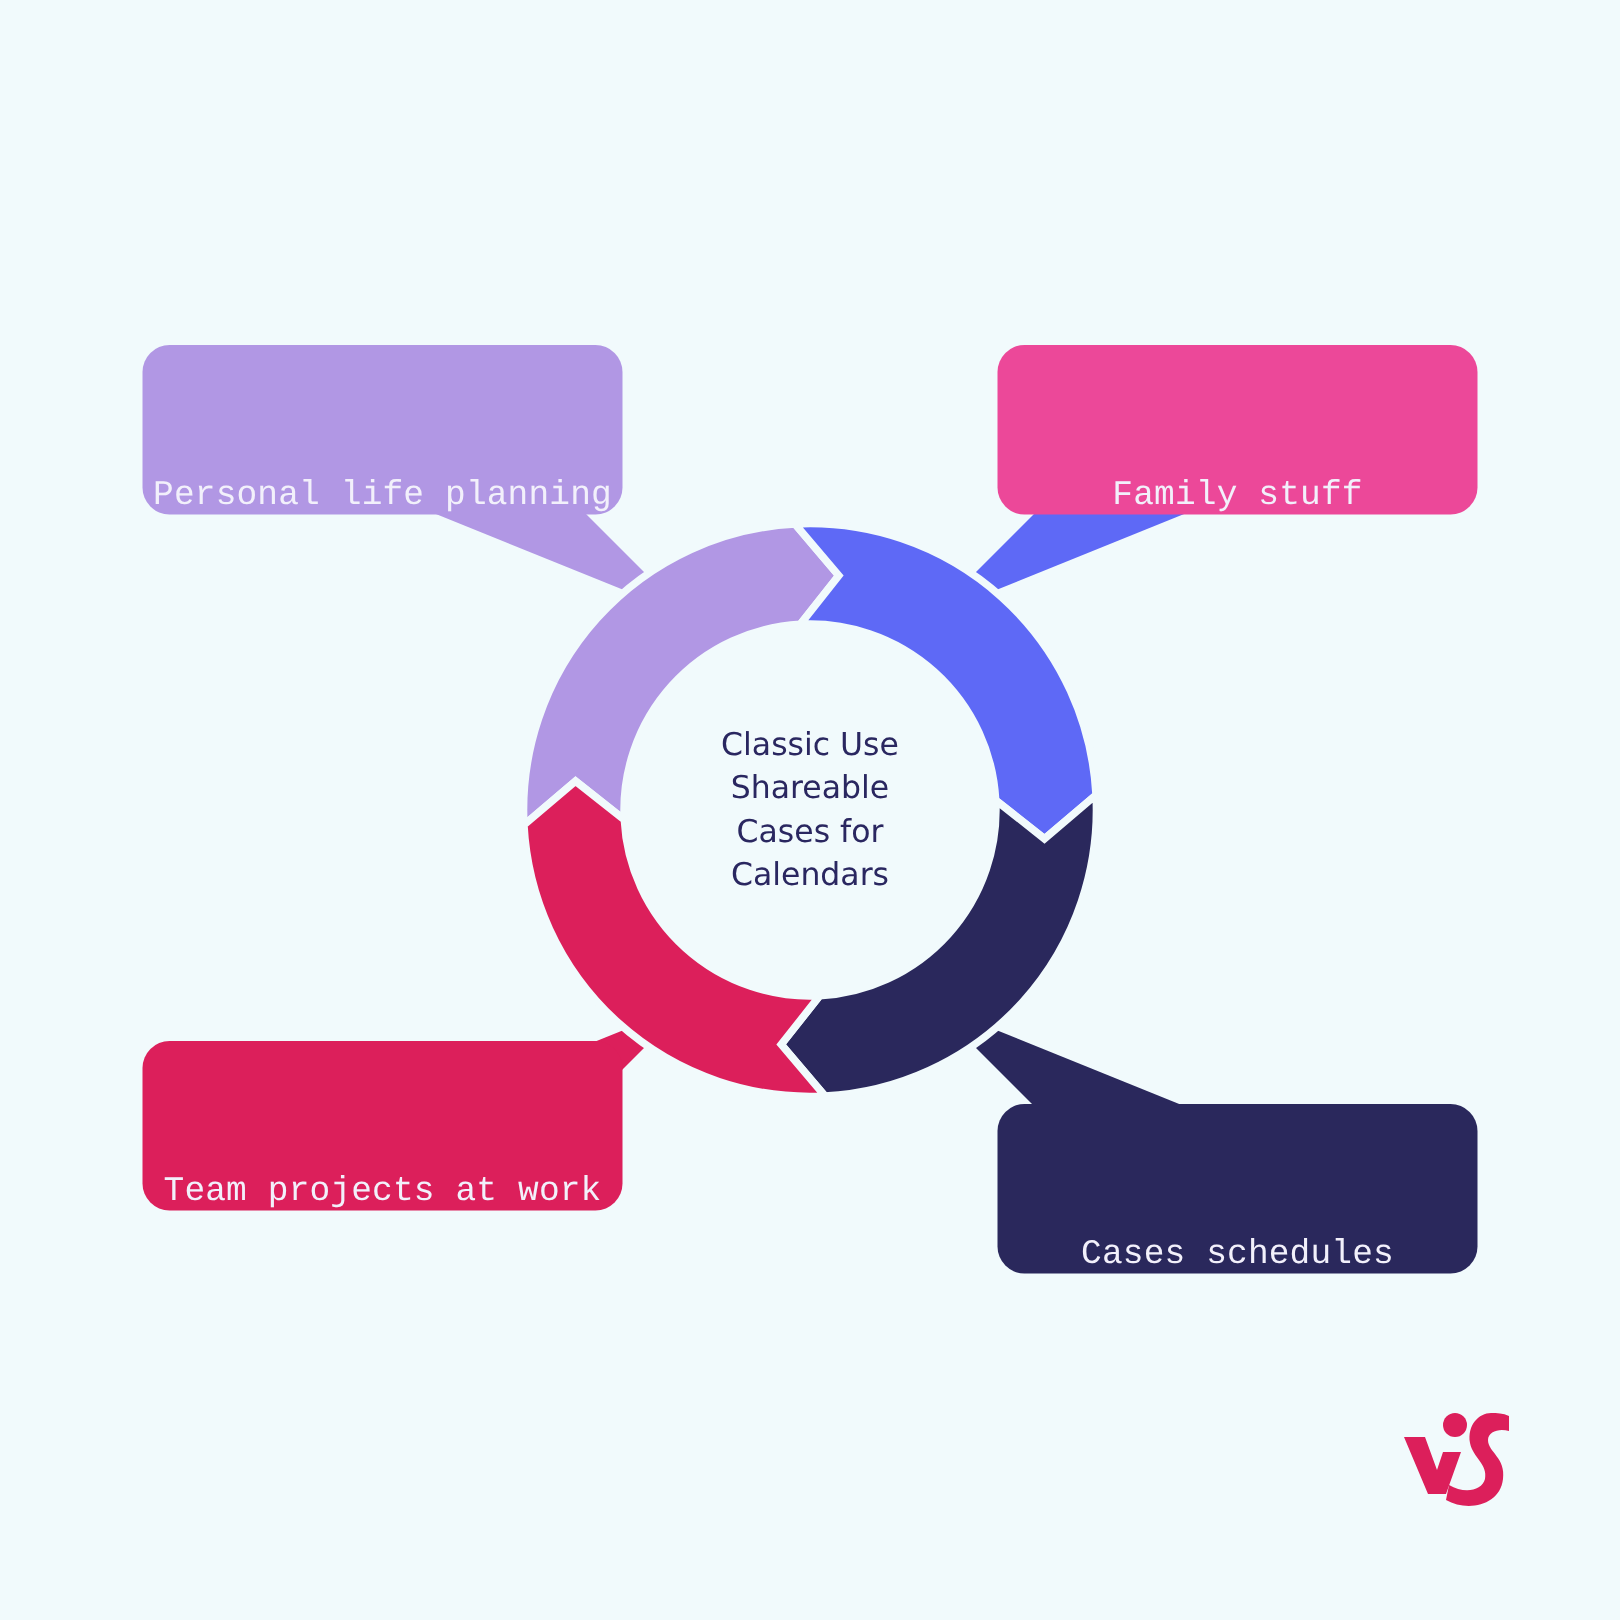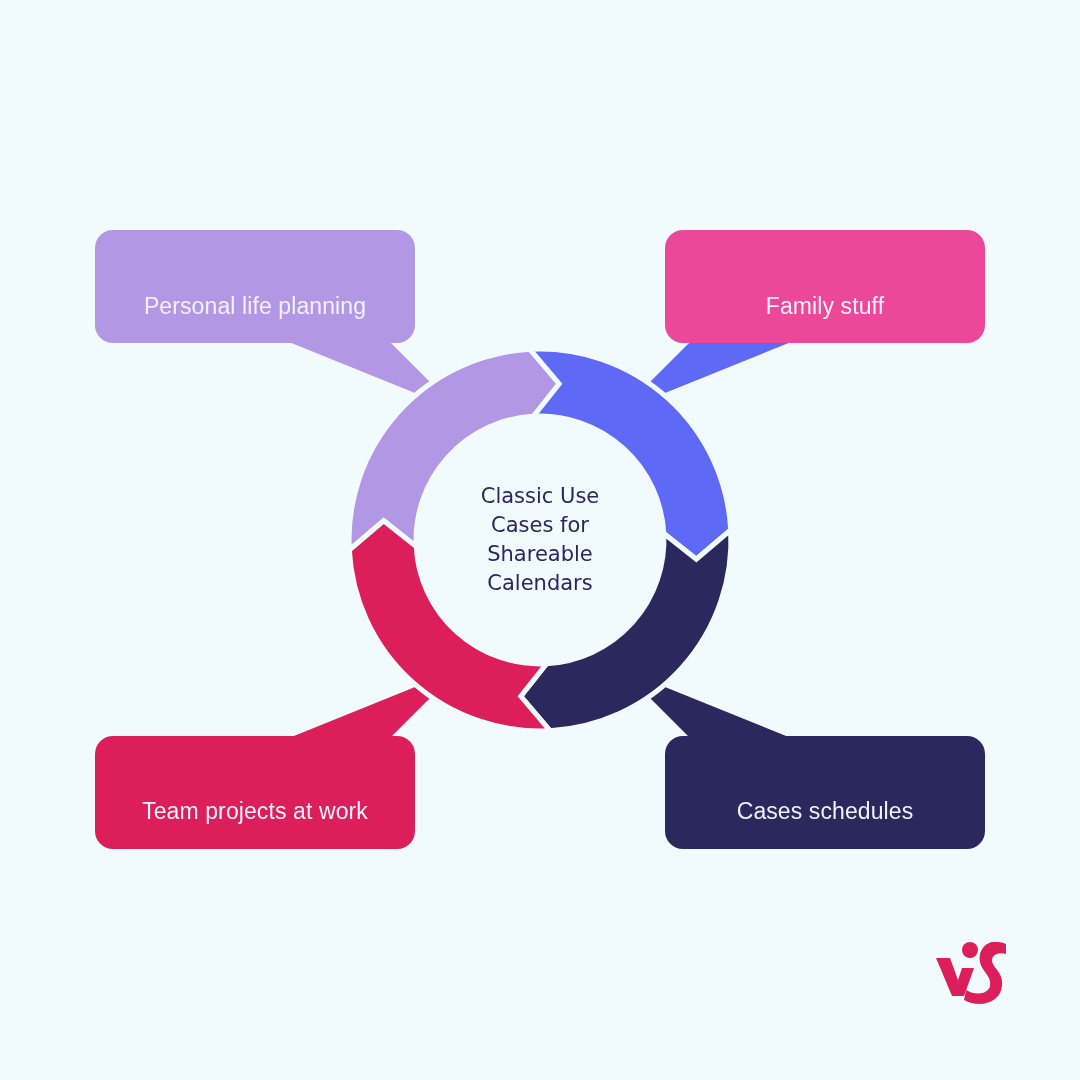--- a/index.html
+++ b/index.html
@@ -9,24 +9,24 @@
     position: relative;
     overflow: hidden;
     font-family: "DejaVu Sans", sans-serif;
   }
   .canvas { position: absolute; left: 0; top: 0; width: 1080px; height: 1080px; }
   .callout {
     position: absolute;
     width: 320px; height: 113px;
     border-radius: 18px;
     color: #f2f0fb;
-    font-family: Liberation Sans, sans-serif;
+    font-family: Liberation Mono, monospace;
     font-size: 23px;
     font-weight: 300;
-    display: flex; align-items: center; justify-content: center;
+    display: flex; align-items: flex-end; justify-content: center;
     box-sizing: border-box;
     padding-top: 40px;
     letter-spacing: 0.1px;
   }
   .callout.bottom-row { padding-top: 38px; }
   .center-title {
     position: absolute;
     left: 440px; top: 482px; width: 200px;
     text-align: center;
     color: #2a2760;
@@ -59,31 +59,31 @@
     <path fill="#dc1f5b" d="M550.0,730.7 A191,191 0 0 1 349.3,550.0 L383.7,520.8 L416.2,546.5 A124,124 0 0 0 546.5,663.8 L520.8,696.3 Z"></path>
   </g>
 </svg>
 
 <div class="callout" style="left:95px; top:230px; background:#b197e4;">
   <span>Personal life planning</span>
 </div>
 <div class="callout" style="left:665px; top:230px; background:#ec4899;">
   <span>Family stuff</span>
 </div>
-<div class="callout bottom-row" style="left:95px; top:736px; background:#dc1f5b;">
+<div class="callout bottom-row" style="left:95px; top:694px; background:#dc1f5b;">
   <span>Team projects at work</span>
 </div>
 <div class="callout bottom-row" style="left:665px; top:736px; background:#2a285c;">
   <span>Cases schedules</span>
 </div>
 
 <div class="center-title">
   <span>Classic Use</span>
+  <span>Shareable</span>
   <span>Cases for</span>
-  <span>Shareable</span>
   <span>Calendars</span>
 </div>
 
 <svg class="logo" viewBox="0 0 76 70" xmlns="http://www.w3.org/2000/svg">
   <g fill="#dc1f5b">
 
     <polygon points="2,20 16,20 24,42 28,30 40,30 30,58 18,58"></polygon>
 
     <circle cx="36" cy="12" r="8"></circle>
 

